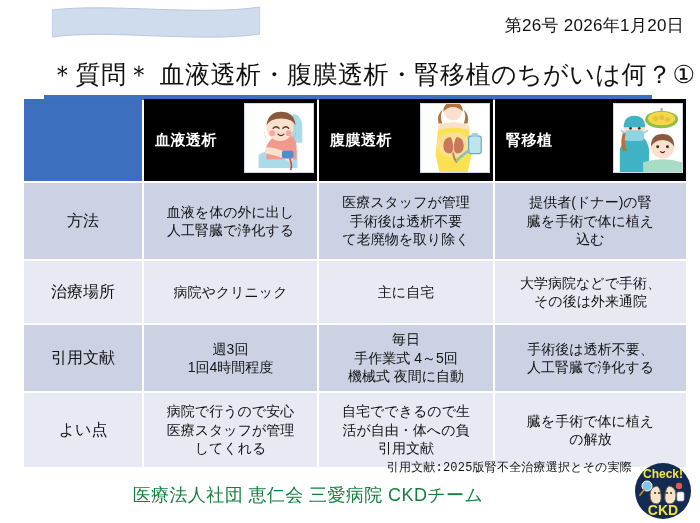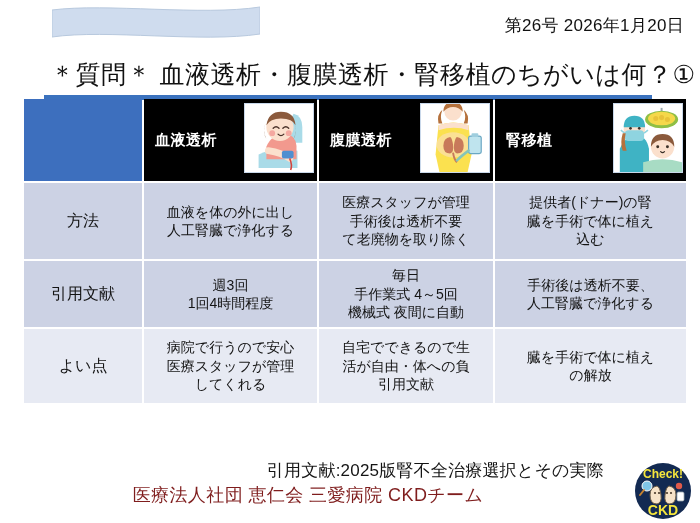--- a/index.html
+++ b/index.html
@@ -162,36 +162,37 @@
   tr.r-place   td { height: 62px; }
   tr.r-freq    td { height: 66px; }
   tr.r-benefit td { height: 74px; }
 
   .cell-lines { display: block; }
   .cell-lines span { display: block; white-space: nowrap; }
 
   
   .citation {
     position: absolute;
-    right: 96px;
+    right: 68px;
     top: 459px;
-    font-size: 17px;
+    font-size: 12px;
     color: #141414;
     white-space: nowrap;
     letter-spacing: 0.2px;
+    font-family: Liberation Mono, monospace;
   }
   .org-line {
     position: absolute;
     left: 0;
     right: 0;
     top: 483px;
     text-align: center;
     padding-right: 84px;
     font-size: 18px;
-    color: #7f1d1d;
+    color: #15803d;
     white-space: nowrap;
     letter-spacing: 0.4px;
   }
 
   .ckd-logo {
     position: absolute;
     right: 8px;
     top: 462px;
     width: 58px;
     height: 58px;
@@ -351,20 +352,39 @@
         </td>
         <td>
           <span class="cell-lines">
             <span>提供者(ドナー)の腎</span>
             <span>臓を手術で体に植え</span>
             <span>込む</span>
           </span>
         </td>
       </tr>
 
+      <tr class="shade-b r-place">
+        <td class="rowlabel">治療場所</td>
+        <td>
+          <span class="cell-lines">
+            <span>病院やクリニック</span>
+          </span>
+        </td>
+        <td>
+          <span class="cell-lines">
+            <span>主に自宅</span>
+          </span>
+        </td>
+        <td>
+          <span class="cell-lines">
+            <span>大学病院などで手術、</span>
+            <span>その後は外来通院</span>
+          </span>
+        </td>
+      </tr>
 
       <tr class="shade-a r-freq">
         <td class="rowlabel">引用文献</td>
         <td>
           <span class="cell-lines">
             <span>週3回</span>
             <span>1回4時間程度</span>
           </span>
         </td>
         <td>

